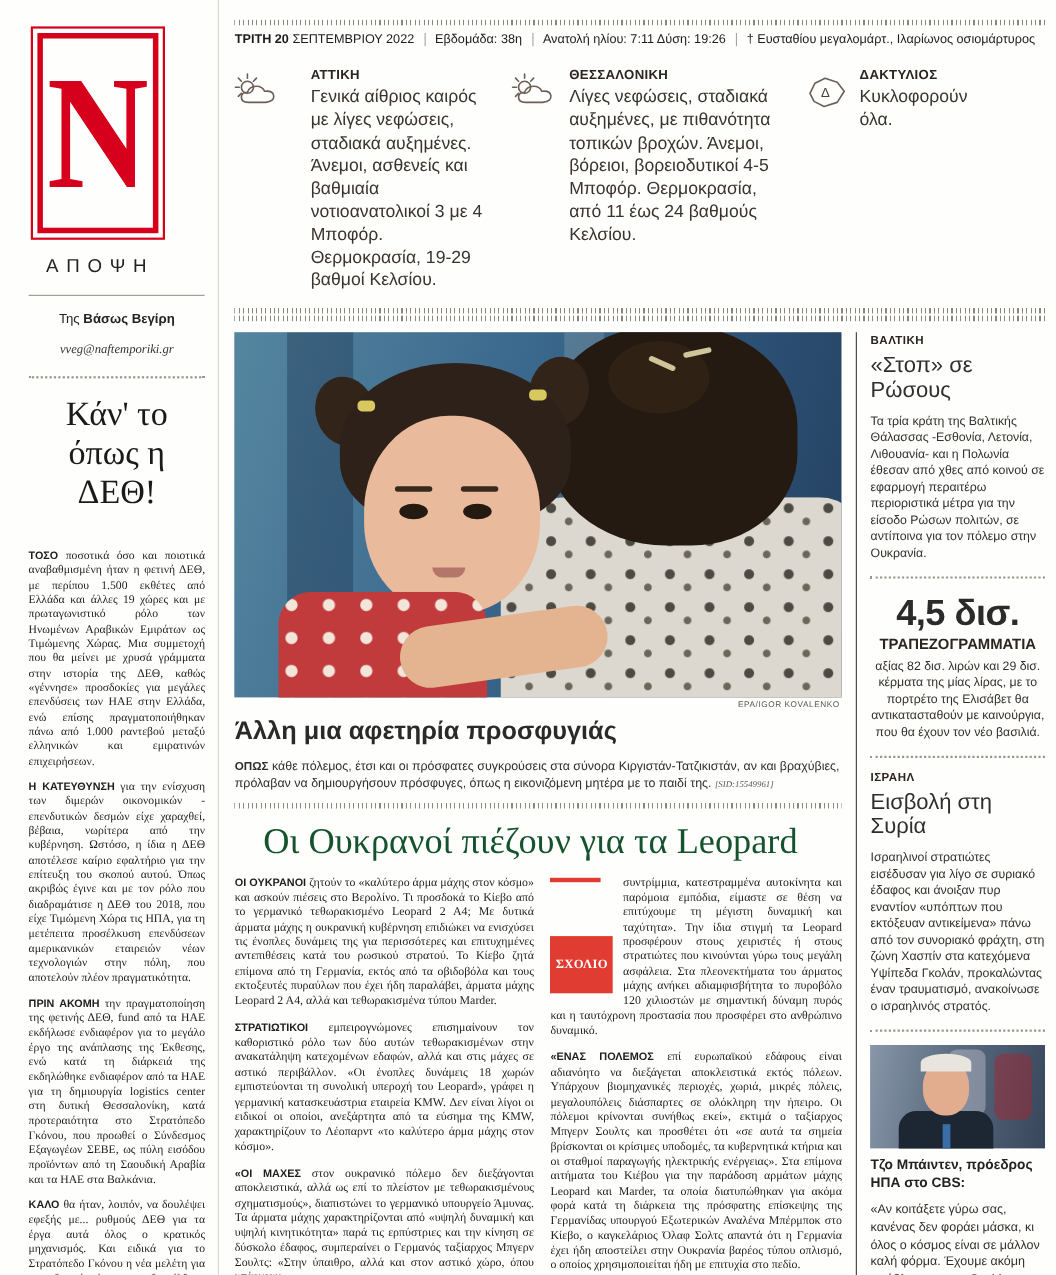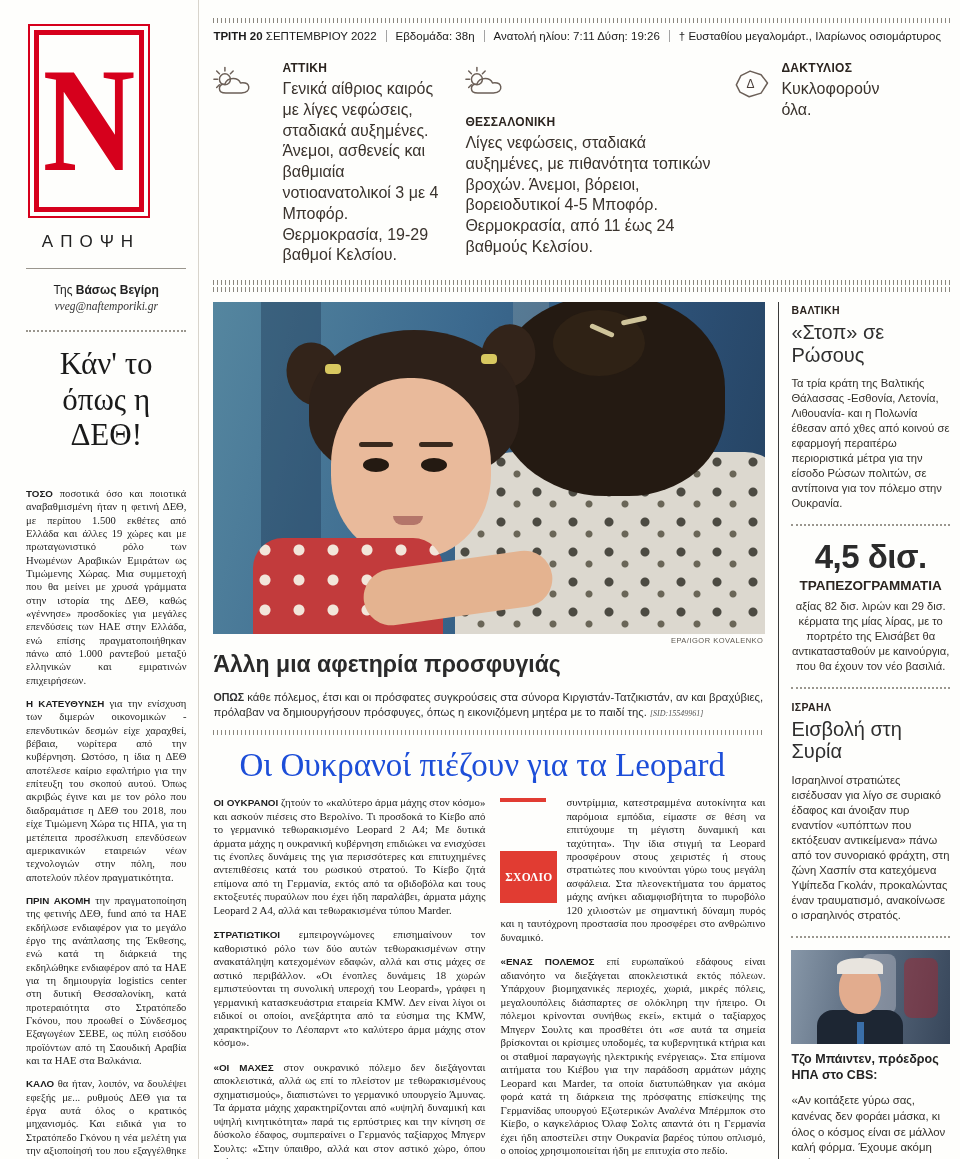--- a/index.html
+++ b/index.html
@@ -10,40 +10,40 @@
   
   .rail { width:240px; padding:24px 12px 10px 26px; border-right:1px solid #d8d4cc; }
   .logo-outer { width:122px; border:2px solid #d6001c; padding:4px; margin-left:2px; }
   .logo-inner { border:5px solid #d6001c; height:182px; display:flex; align-items:center; justify-content:center; }
   .logo-n { font-family:"Liberation Serif", serif; font-weight:bold; font-size:128px; line-height:1; color:#d6001c; transform:scaleY(1.15); }
   .section-label { width:126px; text-align:center; letter-spacing:7px; font-size:17px; font-weight:500; color:#222; margin:14px 0 0 2px; }
   .rail-rule { border-top:1px solid #9a968e; margin:16px 0 10px; }
   .author-block { text-align:center; padding:4px 0 8px; }
   .author-line { font-size:12px; color:#222; }
   .author-line b { font-weight:bold; }
-  .author-email { font-family:"Liberation Serif", serif; font-style:italic; font-size:11.5px; color:#333; margin-top:3px; }
+  .author-email { font-family:"Liberation Serif", serif; font-style:italic; font-size:11.5px; color:#333; margin-top:15px; }
   .dotted-rule { border-top:2px dotted #9a968e; margin:10px 0; }
   .opinion-title { font-family:"Liberation Serif", serif; font-size:31px; line-height:1.15; text-align:center; color:#1a1a1a; margin:14px 0 34px; font-weight:500; }
   .opinion-body p { font-family:"Liberation Serif", serif; font-size:10.6px; line-height:1.26; text-align:justify; color:#1d1d1d; margin-bottom:10px; }
   .opinion-body p b { font-family:"Liberation Sans", sans-serif; font-size:9.8px; }
 
   
   .main-wrap { flex:1; padding:18px 10px 0 14px; display:flex; flex-direction:column; }
   .rule-ticks { height:5px; background:repeating-linear-gradient(90deg,#8a867e 0 1px,transparent 1px 4px); }
   .header-area { }
   .dateline { display:flex; align-items:center; gap:0; font-size:11.5px; padding:7px 0 9px; color:#1b1b1b; white-space:nowrap; }
   .dateline .seg { padding:0 9px; border-right:1px solid #a3a3a3; }
   .dateline .seg:first-child { padding-left:0; }
   .dateline .seg:last-child { border-right:none; }
   .weather-row { display:flex; gap:14px; padding:10px 0 12px; }
   .weather-item { display:flex; gap:8px; }
   .weather-icon { flex:0 0 44px; padding-top:2px; }
   .weather-name { font-weight:bold; font-size:12px; letter-spacing:.3px; margin-bottom:4px; color:#2b241f; }
   .weather-text { font-size:16px; line-height:1.3; color:#3a332d; }
-  .w-att { width:238px;gap:25px; } .w-thess { width:250px;flex-direction:column; } .w-dakt { width:130px; }
+  .w-att { width:238px;gap:25px; } .w-thess { width:250px; } .w-dakt { width:130px; }
   .rule-double { margin-top:2px; }
   .rule-double .rule-ticks { margin-bottom:2px; }
 
   .content-row { display:flex; flex:1; margin-top:8px; }
   .main-col { width:552px; }
   .sidebar { flex:1; border-left:1px solid #3a3a3a; margin-left:13px; padding-left:12px; padding-top:2px; }
 
   
   .photo { position:relative; width:100%; height:332px; overflow:hidden; background:linear-gradient(105deg,#55869f 0%, #3c6a8f 40%, #2c4f74 75%, #24415f 100%); }
   .ph-band { position:absolute; left:48px; top:0; width:60px; height:100%; background:rgba(20,40,70,.35); }
@@ -73,21 +73,21 @@
   .photo-credit { text-align:right; font-size:7.5px; letter-spacing:.5px; color:#5a564e; padding:2px 2px 0; }
 
   
   .caption-title { font-size:23px; font-weight:bold; color:#2a2a2a; margin:6px 0 7px; }
   .caption-text { font-size:11.3px; line-height:1.32; color:#2e2e2e;margin-top:12px; }
   .caption-text b { font-size:10.6px; }
   .caption-sid { font-family:"Liberation Serif", serif; font-style:italic; font-size:8px; color:#555; }
   .caption-rule { margin:10px 0 0; }
 
   
-  .headline { font-family:"Liberation Serif", serif; font-size:33px; color:#1d4ed8; padding:12px 0 12px 26px; font-weight:500; }
+  .headline { font-family:"Liberation Serif", serif; font-size:33px; color:#14532d; padding:12px 0 12px 26px; font-weight:500; }
   .article-cols { display:flex; gap:15px; }
   .acol { font-family:"Liberation Serif", serif; font-size:10.8px; line-height:1.25; text-align:justify; color:#1d1d1d; }
   .acol p { margin-bottom:11px; }
   .acol p b { font-family:"Liberation Sans", sans-serif; font-size:9.9px; }
   .acol-1 { width:272px; }
   .acol-2 { flex:1; }
   .comment-float { float:left; width:57px; margin:2px 9px 6px 0; }
   .comment-tick { width:46px; height:4px; background:#e13c32; margin-bottom:49px; }
   .comment-box { width:57px; height:52px; background:#e13c32; color:#fff; display:flex; align-items:center; justify-content:center; font-weight:bold; font-size:11.5px; letter-spacing:.3px; }
   .article-sid { text-align:right; font-family:"Liberation Serif", serif; font-style:italic; font-size:8px; color:#555; }

